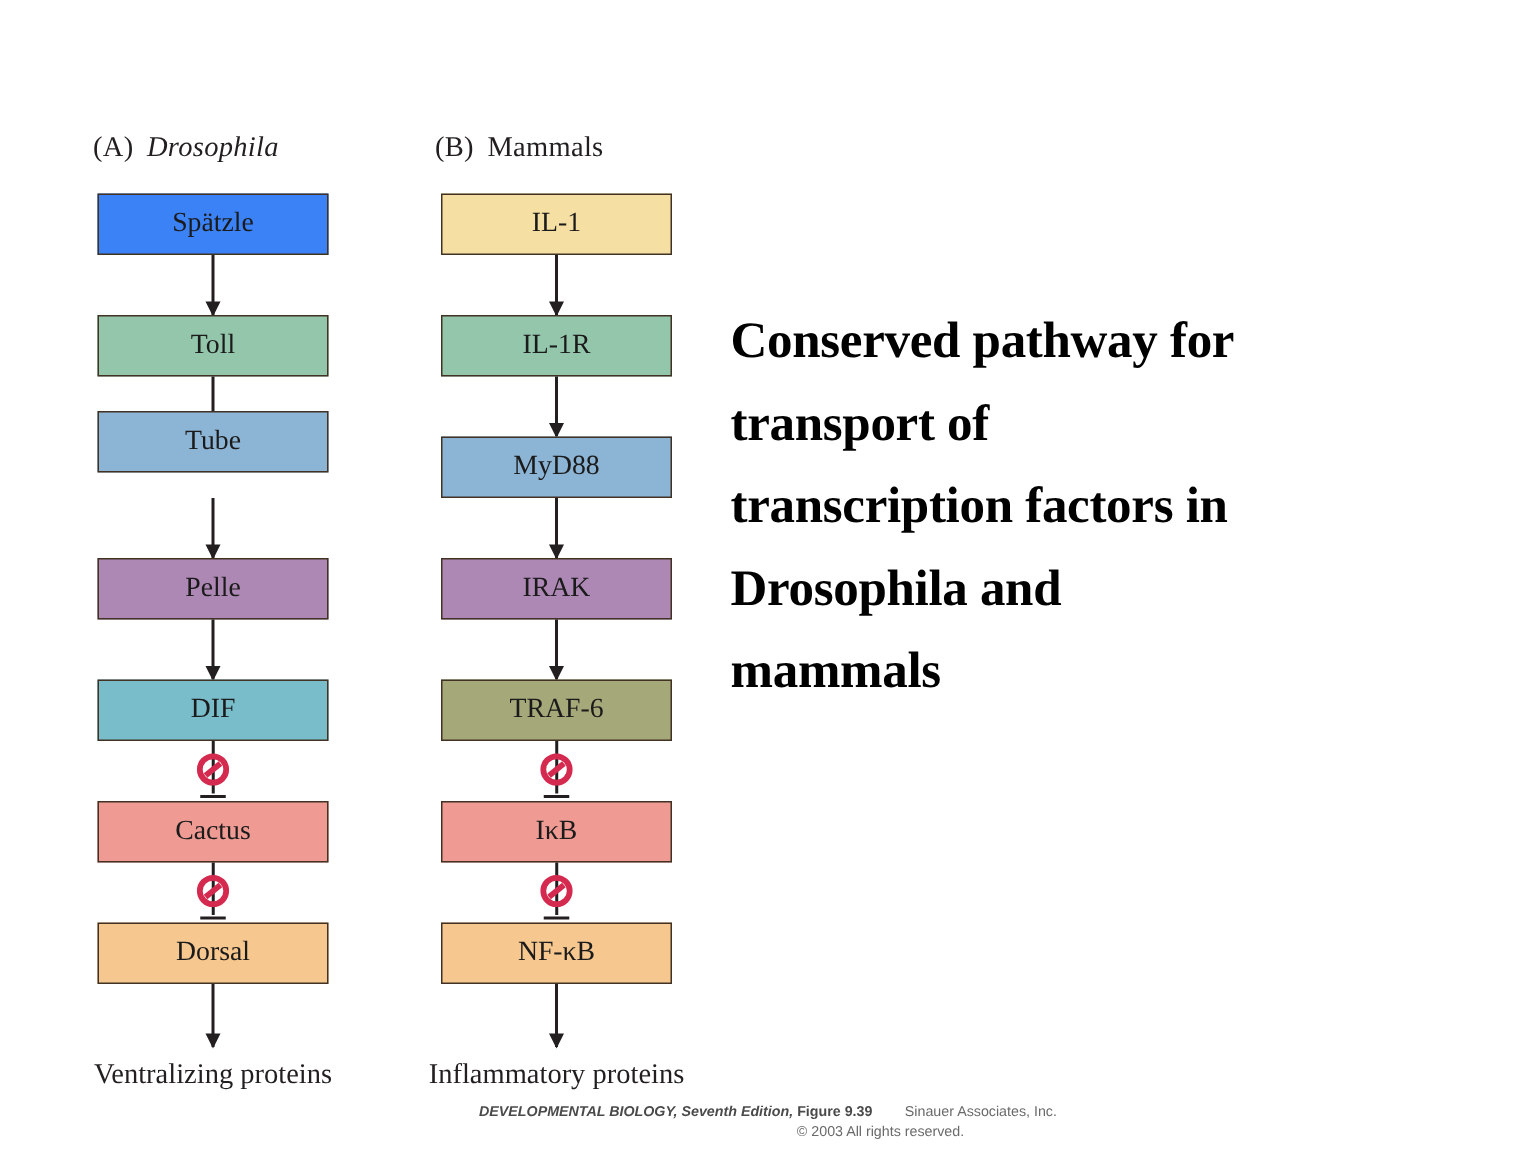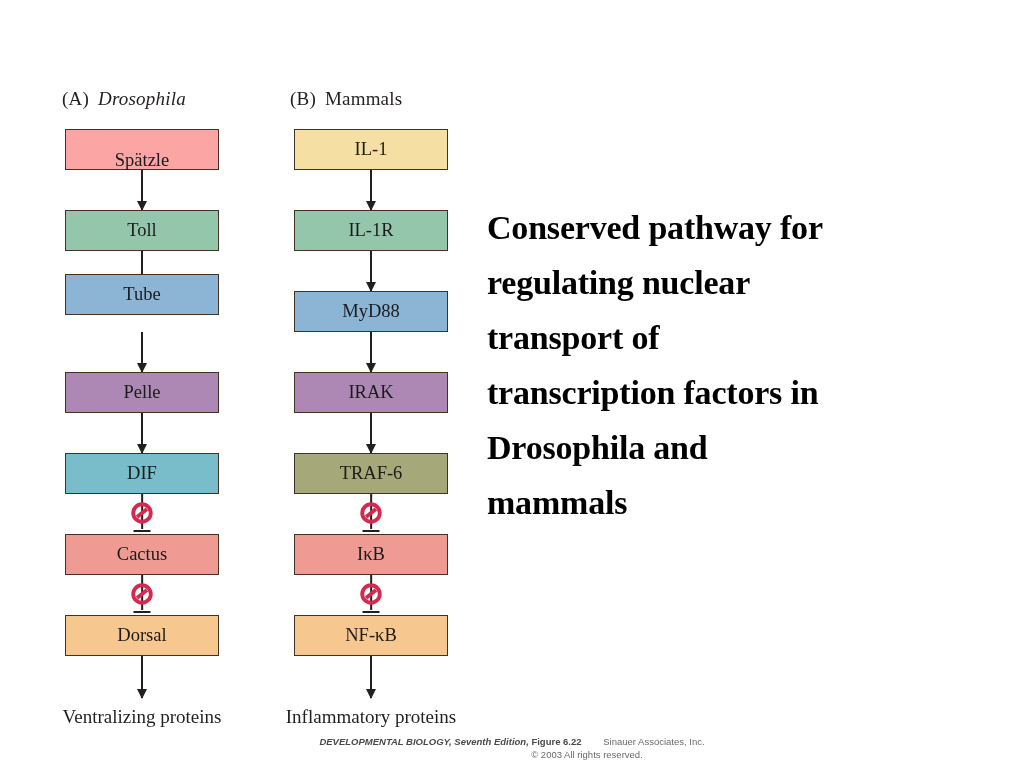--- a/index.html
+++ b/index.html
@@ -151,21 +151,21 @@
 <div id="stage">
 
   <div class="col-header" id="header-a">
     <span class="tag">(A)</span><span class="name italic">Drosophila</span>
   </div>
   <div class="col-header" id="header-b">
     <span class="tag">(B)</span><span class="name">Mammals</span>
   </div>
 
   <div id="pathways">
-      <div class="node" style="left: 65px; top: 129px; background: #fca5a5; align-items: flex-end;">
+      <div class="node" style="left: 65px; top: 129px; background: #3b82f6;">
         <span class="lbl">Spätzle</span>
       </div>
       <div class="arrow" style="left: 141.15px; top: 170px; height: 40px;"></div>
       <div class="node" style="left: 65px; top: 210px; background: rgb(147, 198, 171);">
         <span class="lbl">Toll</span>
       </div>
       <div class="arrow" style="left: 141.15px; top: 251px; height: 40px;"></div>
       <div class="node" style="left: 65px; top: 274px; background: rgb(140, 180, 212);">
         <span class="lbl">Tube</span>
       </div>
@@ -241,30 +241,29 @@
       </div>
       <div class="node" style="left: 294px; top: 615px; background: rgb(246, 199, 142);">
         <span class="lbl">NF-κB</span>
       </div>
       <div class="arrow" style="left: 370.15px; top: 656px; height: 42px;"></div>
       <div class="outcome" style="left: 371px; top: 706px;">Inflammatory proteins</div>
     </div>
 
   <div id="title-block">
       <div>Conserved pathway for</div>
-      <div>regulating nuclear</div>
       <div>transport of</div>
       <div>transcription factors in</div>
       <div>Drosophila and</div>
       <div>mammals</div>
     </div>
 
   <div id="credit">
     <div class="line1">
       <span class="bi">DEVELOPMENTAL BIOLOGY,</span>
       <span class="bi">Seventh Edition,</span>
-      <span class="b">Figure 6.22</span>
+      <span class="b">Figure 9.39</span>
       <span class="pub">Sinauer Associates, Inc.</span>
     </div>
     <div class="line2">© 2003 All rights reserved.</div>
   </div>
 
 </div>
 
 </body></html>

